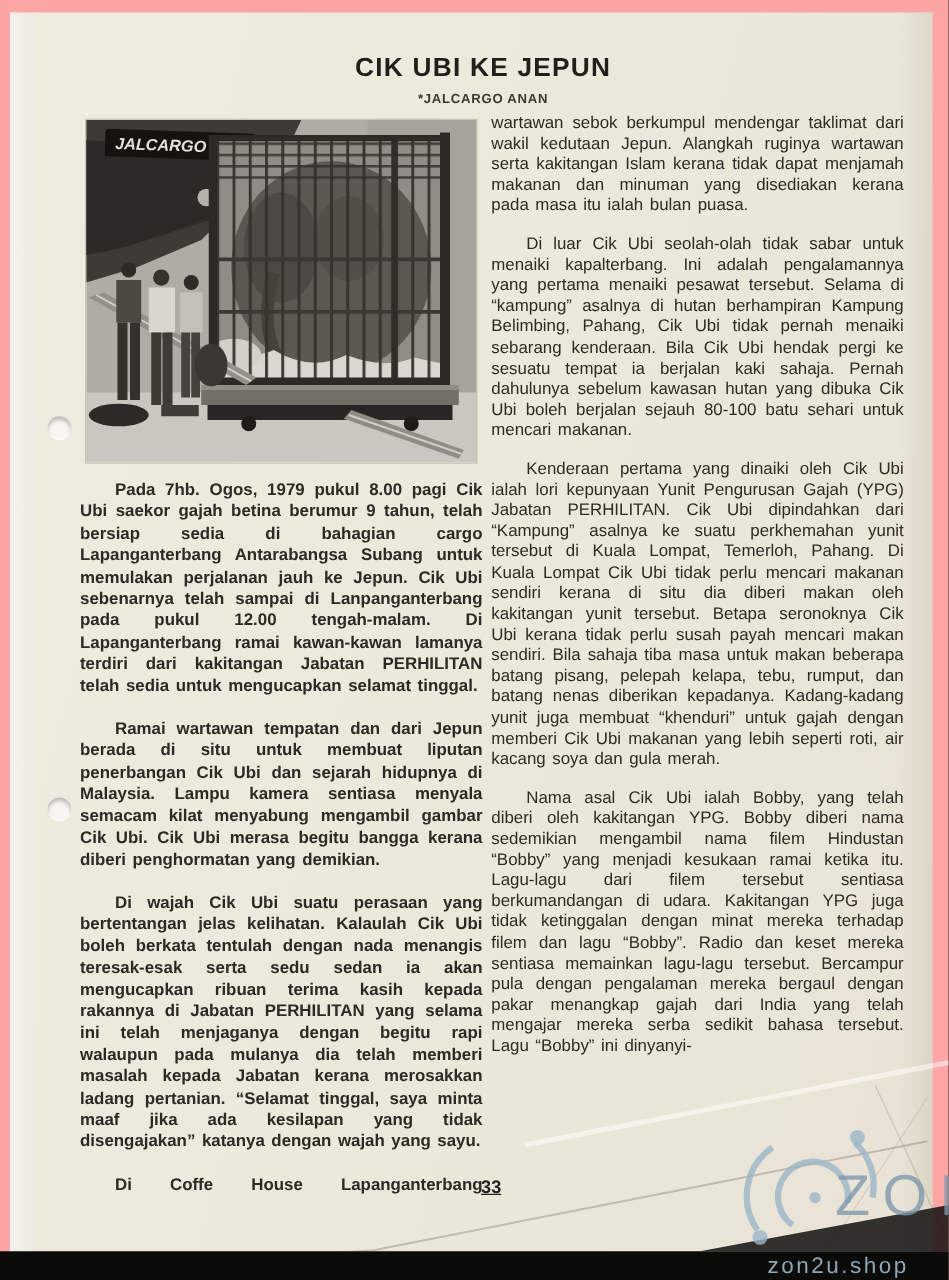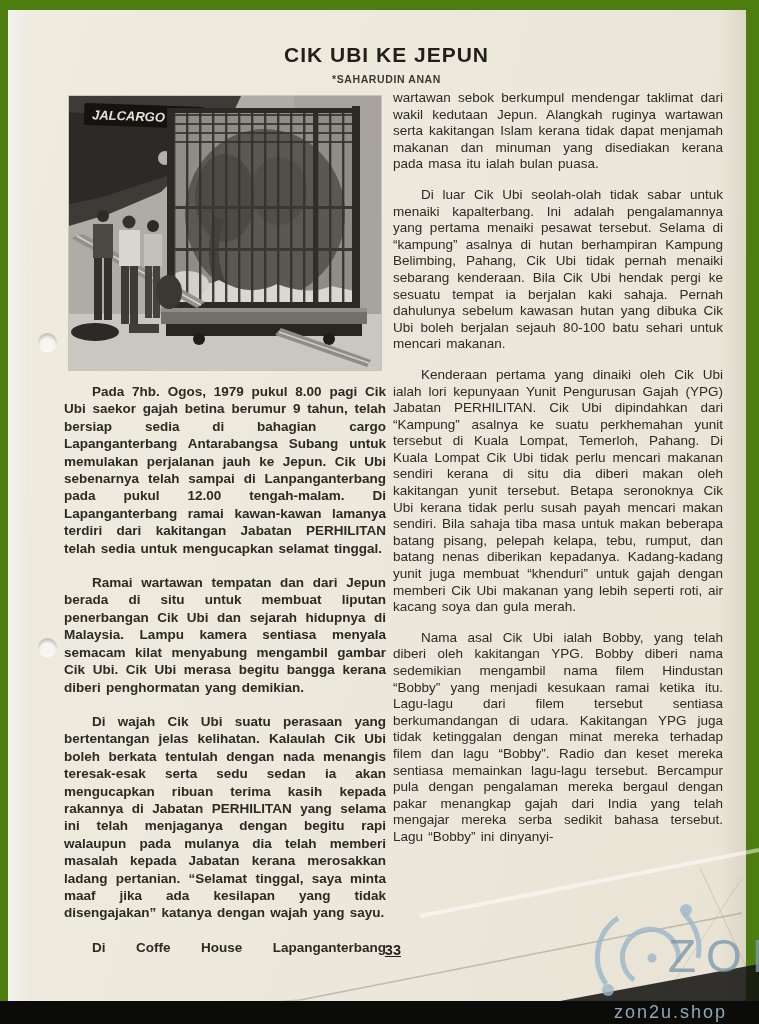--- a/index.html
+++ b/index.html
@@ -1,16 +1,16 @@
 <!DOCTYPE html>
 <html><head>
 <meta charset="utf-8">
 <style>
   html,body{margin:0;padding:0;background:#0a0a09;width:759px;height:1024px;overflow:hidden;}
-  .stage{position:relative;width:759px;height:1024px;background:#4d7c0f;font-family:"Liberation Sans",sans-serif;}
+  .stage{position:relative;width:759px;height:1024px;background:#fca5a5;font-family:"Liberation Sans",sans-serif;}
   .under-sheet{position:absolute;left:8px;top:10px;width:22px;height:992px;
     background:linear-gradient(to right,#f2f1ec,#eceae2);border-right:1px solid #d2cec1;}
   .page{position:absolute;left:27px;top:10px;width:719px;height:992px;
     background:linear-gradient(105deg,#efecdf 0%,#ece8db 45%,#e8e3d5 100%);
     border-radius:0 0 4px 3px;overflow:hidden;}
   .page::after{content:"";position:absolute;right:0;top:0;width:26px;height:100%;
     background:linear-gradient(to right,rgba(130,115,85,0),rgba(130,115,85,0.12));pointer-events:none;}
   .title{position:absolute;left:0;top:33px;width:100%;text-align:center;
     font-size:21px;font-weight:bold;letter-spacing:1px;color:#211f1b;margin:0;}
   .author{position:absolute;left:0;top:63px;width:100%;text-align:center;
@@ -38,21 +38,21 @@
 </head>
 <body>
 
 <div class="stage">
 
   <div class="under-sheet"></div>
 
   <div class="page">
 
     <h1 class="title">CIK UBI KE JEPUN</h1>
-    <div class="author">*SAHARUDIN ANAN</div>
+    <div class="author">*JALCARGO ANAN</div>
 
     <div class="photo-wrap">
       <svg width="312" height="274" viewBox="0 0 312 274">
         <rect width="312" height="274" fill="#aeaca5"></rect>
         <rect x="225" width="87" height="218" fill="#a5a39c"></rect>
         <rect y="218" width="312" height="56" fill="#c9c7bf"></rect>
 
         <g>
           <path d="M0 0 H172 L158 30 L126 62 L92 96 L40 118 L0 130 Z" fill="#3d3b36"></path>
           <path d="M0 16 L118 24 L98 80 L30 102 L0 108 Z" fill="#2c2a26"></path>

